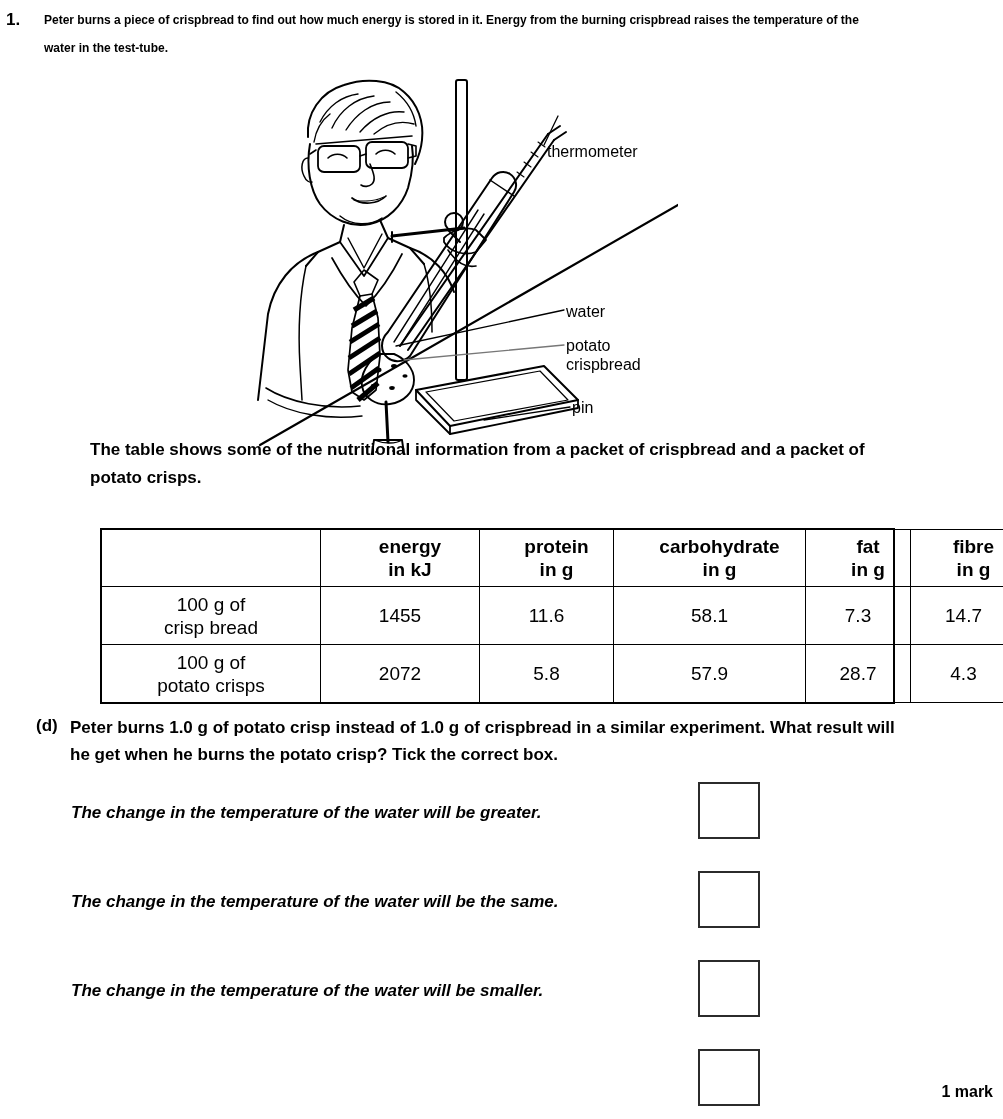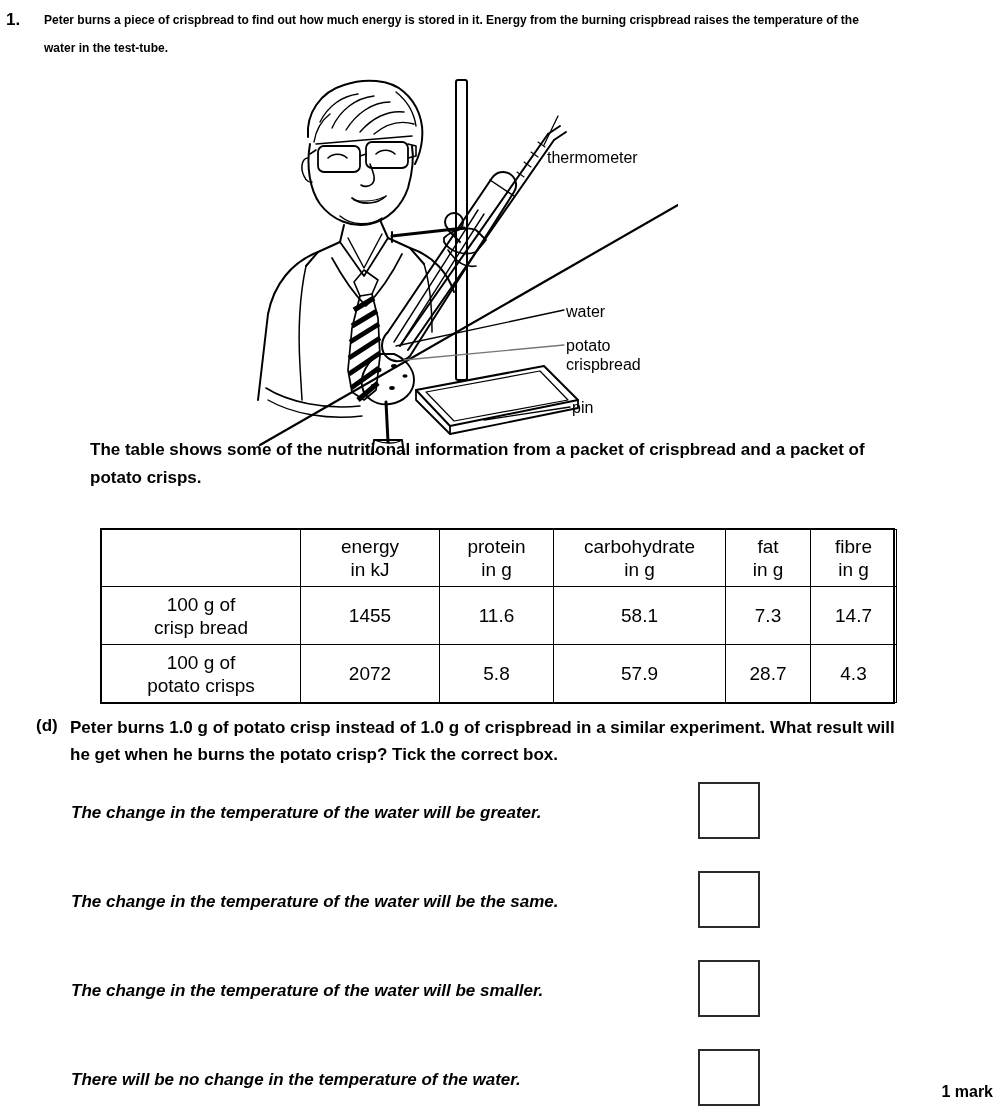--- a/index.html
+++ b/index.html
@@ -25,21 +25,21 @@
   
   #figure{
     position:absolute;left:248px;top:70px;width:430px;height:385px;
   }
   #figure svg{display:block;width:430px;height:385px;}
 
   .fig-label{
     position:absolute;font-size:16px;line-height:19px;font-weight:400;
     color:#000;white-space:nowrap;
   }
-  #lbl-thermometer{left:547px;top:148px;}
+  #lbl-thermometer{left:547px;top:142px;}
   #lbl-water{left:566px;top:302px;}
   #lbl-burning{left:566px;top:336px;}
   #lbl-pin{left:572px;top:398px;}
 
   
   #table-intro{
     position:absolute;left:90px;top:436px;width:800px;
     font-size:17px;line-height:28px;font-weight:600;
   }
 
@@ -49,21 +49,21 @@
     border-collapse:collapse;table-layout:fixed;
     background:#fff;
   }
   #nutrition-table td,#nutrition-table th{
     border:1.6px solid #000;
     text-align:center;vertical-align:middle;
     font-size:19px;line-height:23px;font-weight:400;
     padding:0;
   }
   #nutrition-table thead th{
-    font-weight:normal;height:56px;
+    font-weight:bold;height:56px;padding-left:20px;
   }
   #nutrition-table tbody td{height:57px;}
   #nutrition-table .col-label{width:198px;}
   #nutrition-table .col-energy{width:138px;}
   #nutrition-table .col-protein{width:113px;}
   #nutrition-table .col-carb{width:171px;}
   #nutrition-table .col-fat{width:84px;}
   #nutrition-table .col-fibre{width:85px;}
   
   #table-frame{
@@ -334,17 +334,16 @@
 </div>
 <div class="option-row" id="opt-1">
   <div class="opt-text">The change in the temperature of the water will be the same.</div>
   <div class="opt-box"></div>
 </div>
 <div class="option-row" id="opt-2">
   <div class="opt-text">The change in the temperature of the water will be smaller.</div>
   <div class="opt-box"></div>
 </div>
 <div class="option-row" id="opt-3">
-  <div class="opt-text">There will be no change in the temperature of the water.</div>
   <div class="opt-box"></div>
 </div>
 
 <div id="mark-note">1 mark</div>
 
 </body></html>

